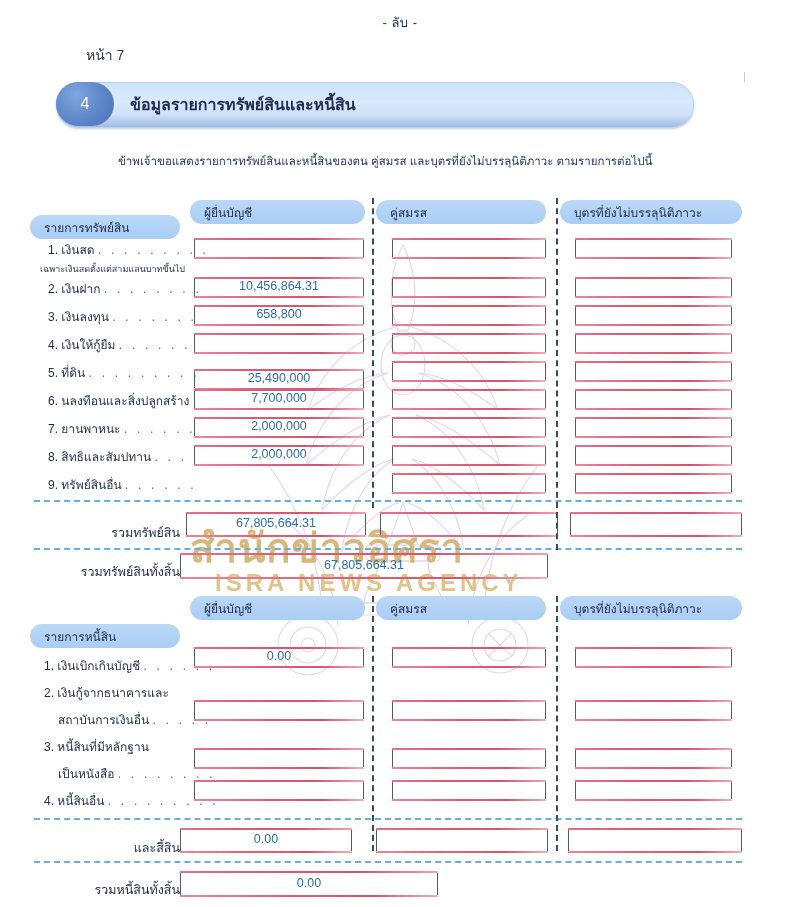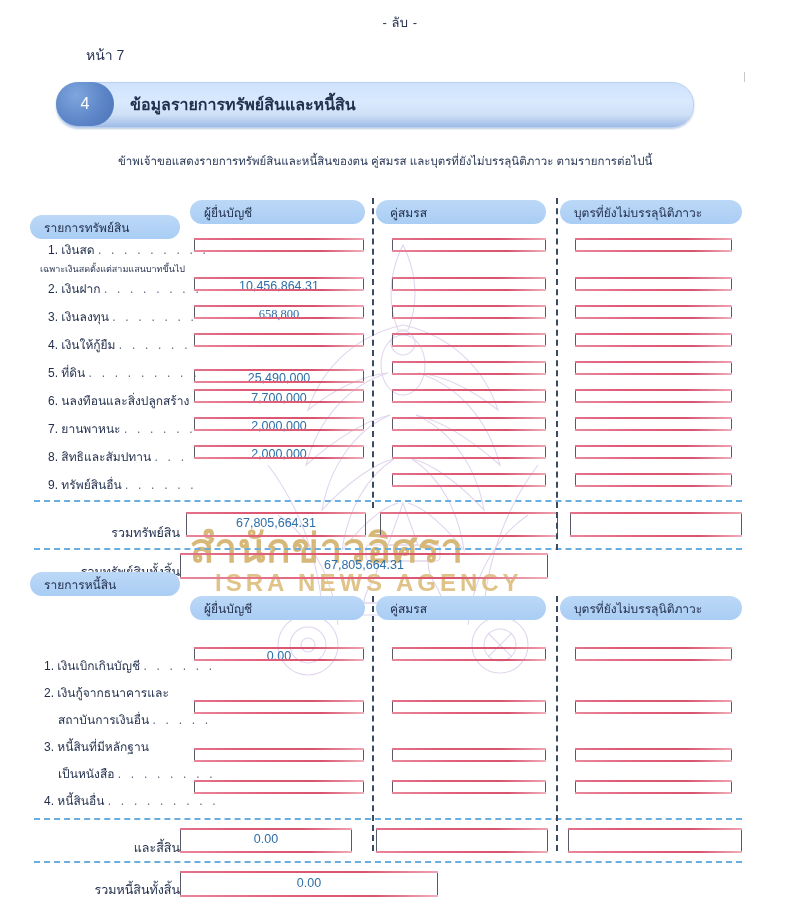--- a/index.html
+++ b/index.html
@@ -50,21 +50,21 @@
     background:linear-gradient(180deg,#bcd8f7 0%,#a9cdf4 100%);
     display:flex;align-items:center;padding-left:14px;
     font-size:12px;color:#23304d;box-sizing:border-box;}
 
   .rowlabel{position:absolute;font-size:12px;color:#1f2c49;white-space:nowrap;}
   .dots{letter-spacing:3.2px;color:#5b6780;}
   .sublabel{position:absolute;font-size:9px;color:#1f2c49;white-space:nowrap;}
 
   .tot-label{position:absolute;font-size:12.5px;color:#1f2c49;text-align:right;}
 
-  .box{position:absolute;height:14px;box-sizing:border-box;
+  .box{position:absolute;height:21px;box-sizing:border-box;
     border:1px solid #555a66;
     background:transparent;
     box-shadow:inset 0 0 0 0 transparent;}
   .box:before{content:"";position:absolute;left:-1px;right:-1px;top:-1px;height:2px;
     background:linear-gradient(90deg,#e2738b,#e05a76 30%,#d8536e 70%,#efa3b0);}
   .box:after{content:"";position:absolute;left:-1px;right:-1px;bottom:-1px;height:2px;
     background:linear-gradient(90deg,#e9879b,#e2607b 40%,#d8536e 75%,#f0b0ba);}
   .box .val{position:absolute;left:0;right:0;top:1px;text-align:center;
     font-size:12.5px;color:#2f6fa8;}
 
@@ -176,21 +176,21 @@
     <span>ทรัพย์สินอื่น</span>
     <span class="dots">. . . . . .</span>
   </div>
 
   <div class="box" style="left:194px;top:238px;width:170px;">
       <span class="val"></span>
     </div>
   <div class="box" style="left:194px;top:277px;width:170px;">
       <span class="val">10,456,864.31</span>
     </div>
-  <div class="box" style="left:194px;top:305px;width:170px;font-family:Liberation Serif, serif;">
+  <div class="box" style="left:194px;top:305px;width:170px;">
       <span class="val">658,800</span>
     </div>
   <div class="box" style="left:194px;top:333px;width:170px;">
       <span class="val"></span>
     </div>
   <div class="box" style="left:194px;top:369px;width:170px;">
       <span class="val">25,490,000</span>
     </div>
   <div class="box" style="left:194px;top:389px;width:170px;">
       <span class="val">7,700,000</span>
@@ -271,21 +271,21 @@
       <span class="val" style="top:3px;"></span>
     </div>
 
   <div class="dashline" style="left:34px;top:548px;width:708px;"></div>
 
   <div class="tot-label" style="left:40px;top:562px;width:140px;">รวมทรัพย์สินทั้งสิ้น</div>
   <div class="box" style="left:180px;top:553px;width:368px;height:26px;">
       <span class="val" style="top:4px;">67,805,664.31</span>
     </div>
 
-  <div class="pill" style="left:30px;top:572px;width:150px;">รายการหนี้สิน</div>
+  <div class="pill" style="left:30px;top:624px;width:150px;">รายการหนี้สิน</div>
   <div class="pill" style="left:190px;top:596px;width:175px;">ผู้ยื่นบัญชี</div>
   <div class="pill" style="left:376px;top:596px;width:170px;">คู่สมรส</div>
   <div class="pill" style="left:560px;top:596px;width:182px;">บุตรที่ยังไม่บรรลุนิติภาวะ</div>
 
   <div class="rowlabel" style="left:44px;top:656px;">
     <span>1.</span>
     <span>เงินเบิกเกินบัญชี</span>
     <span class="dots">. . . . . .</span>
   </div>
 

